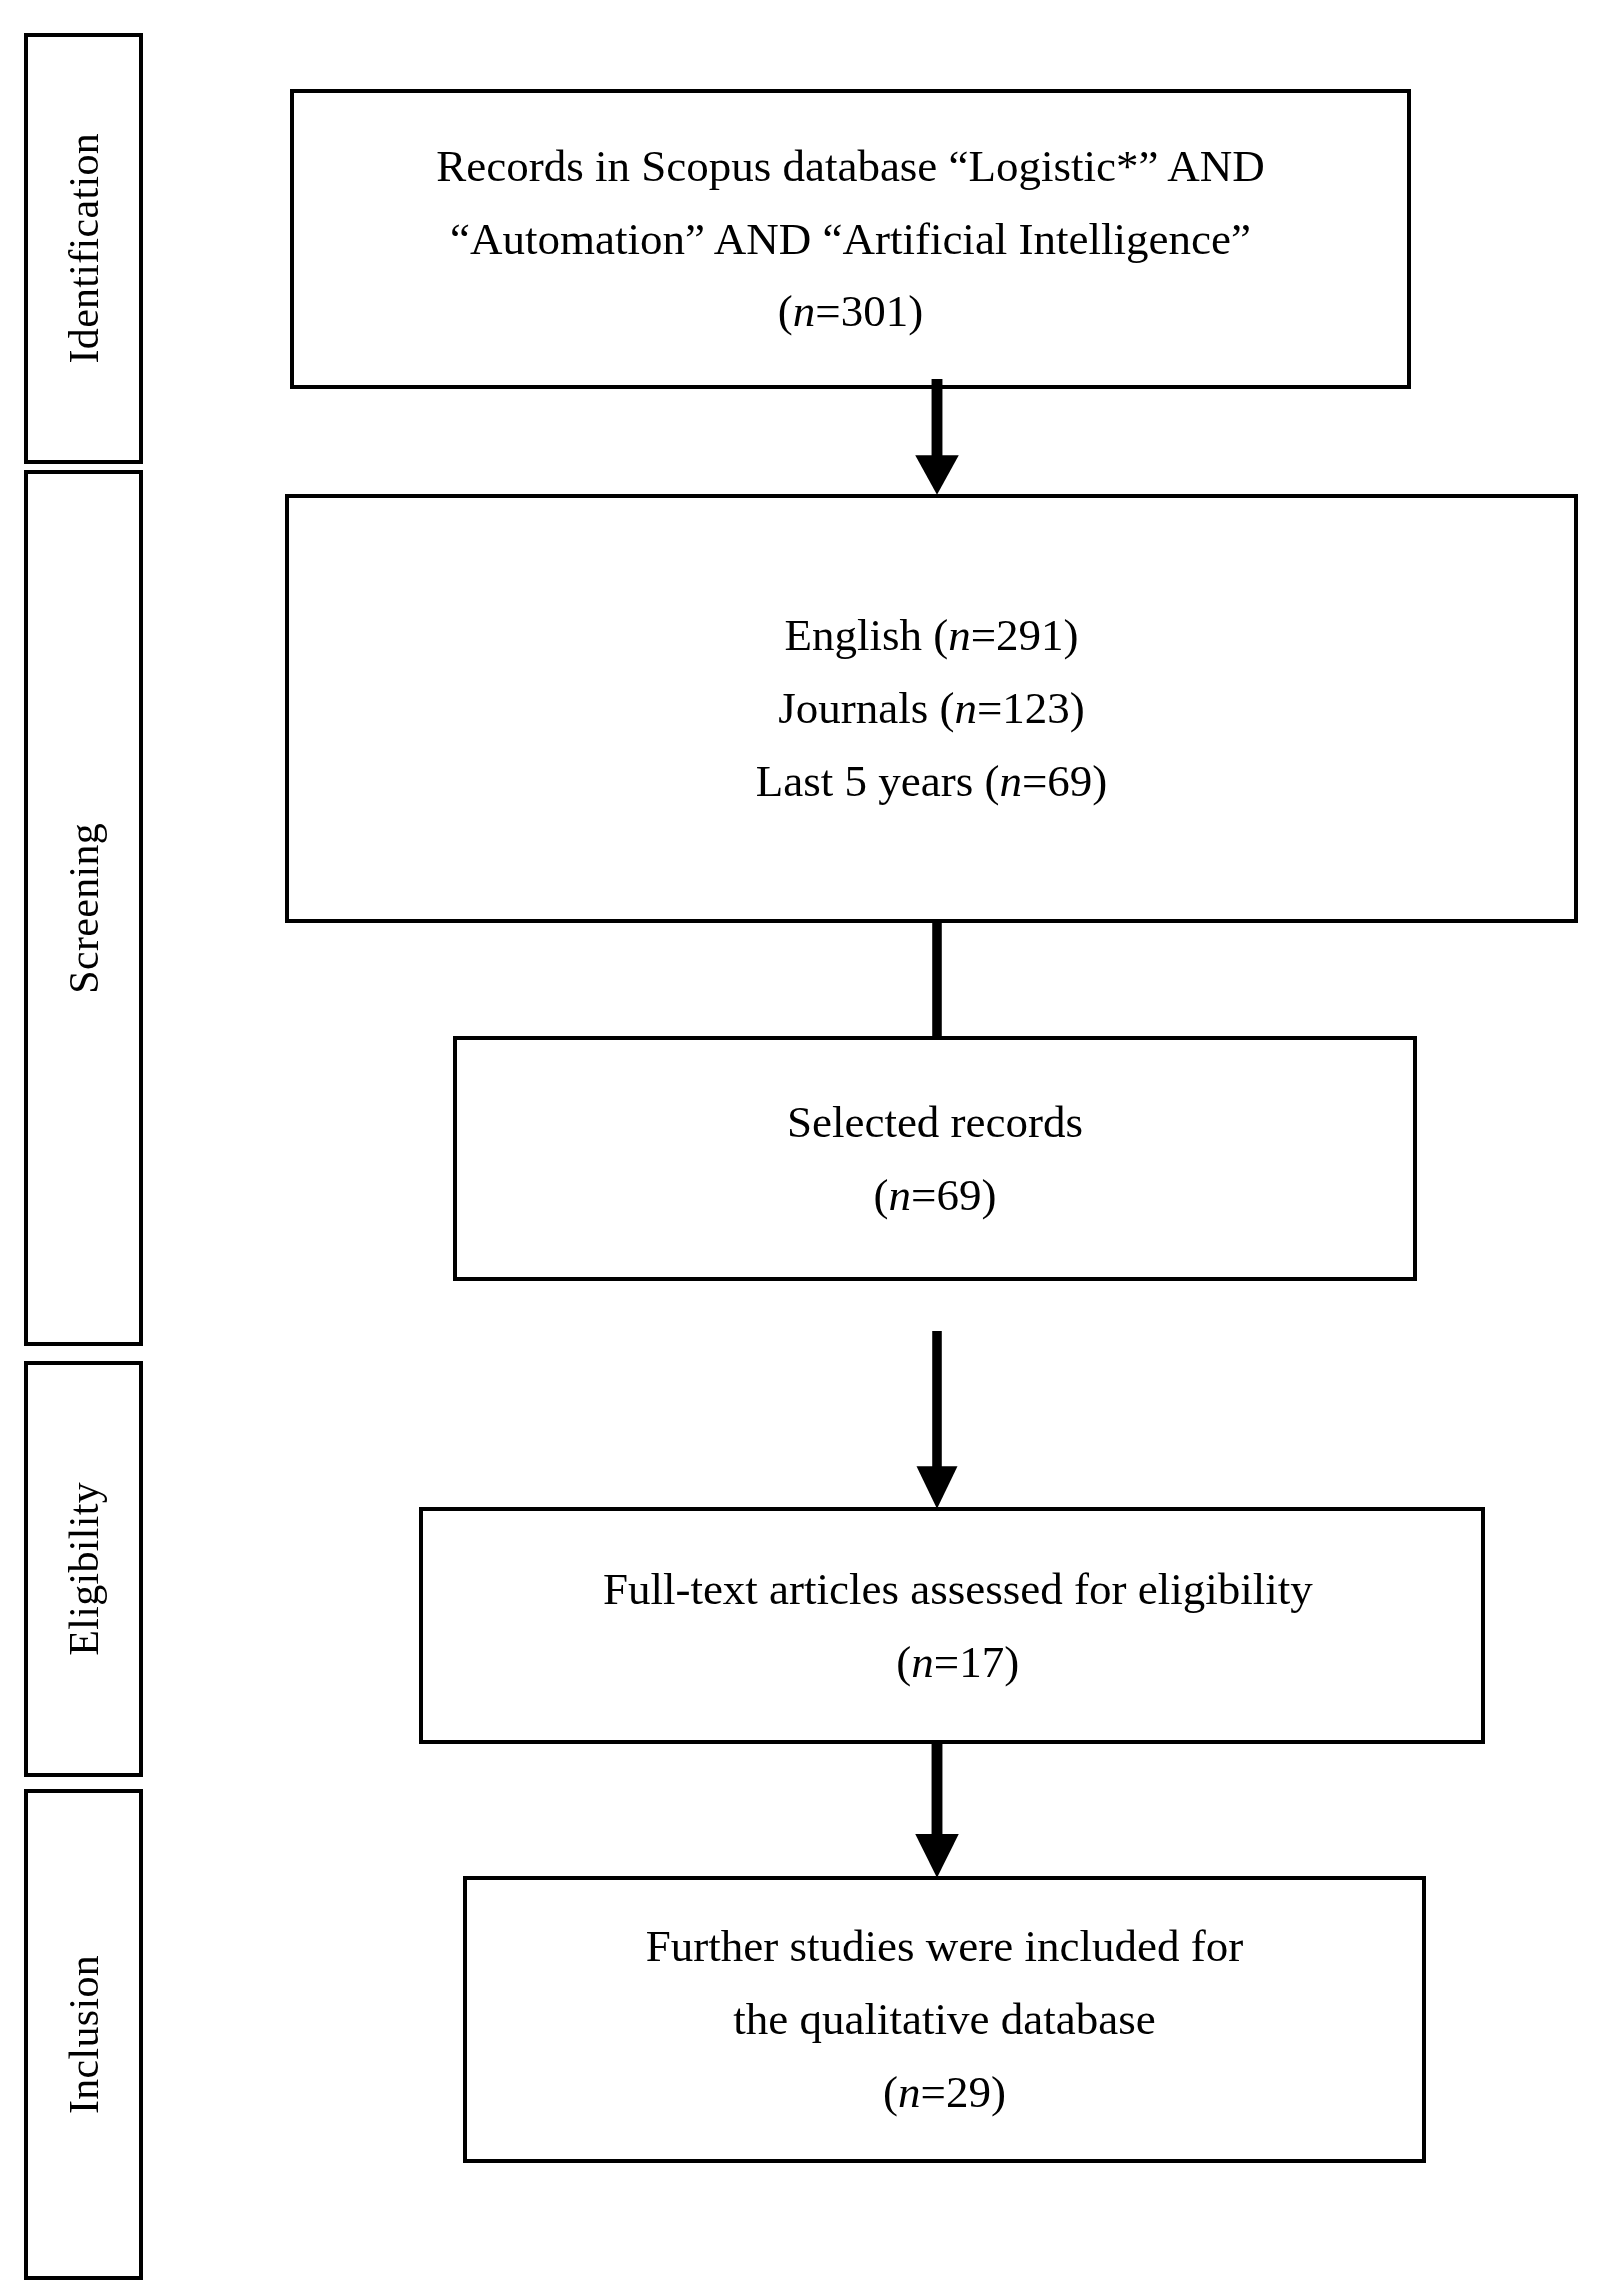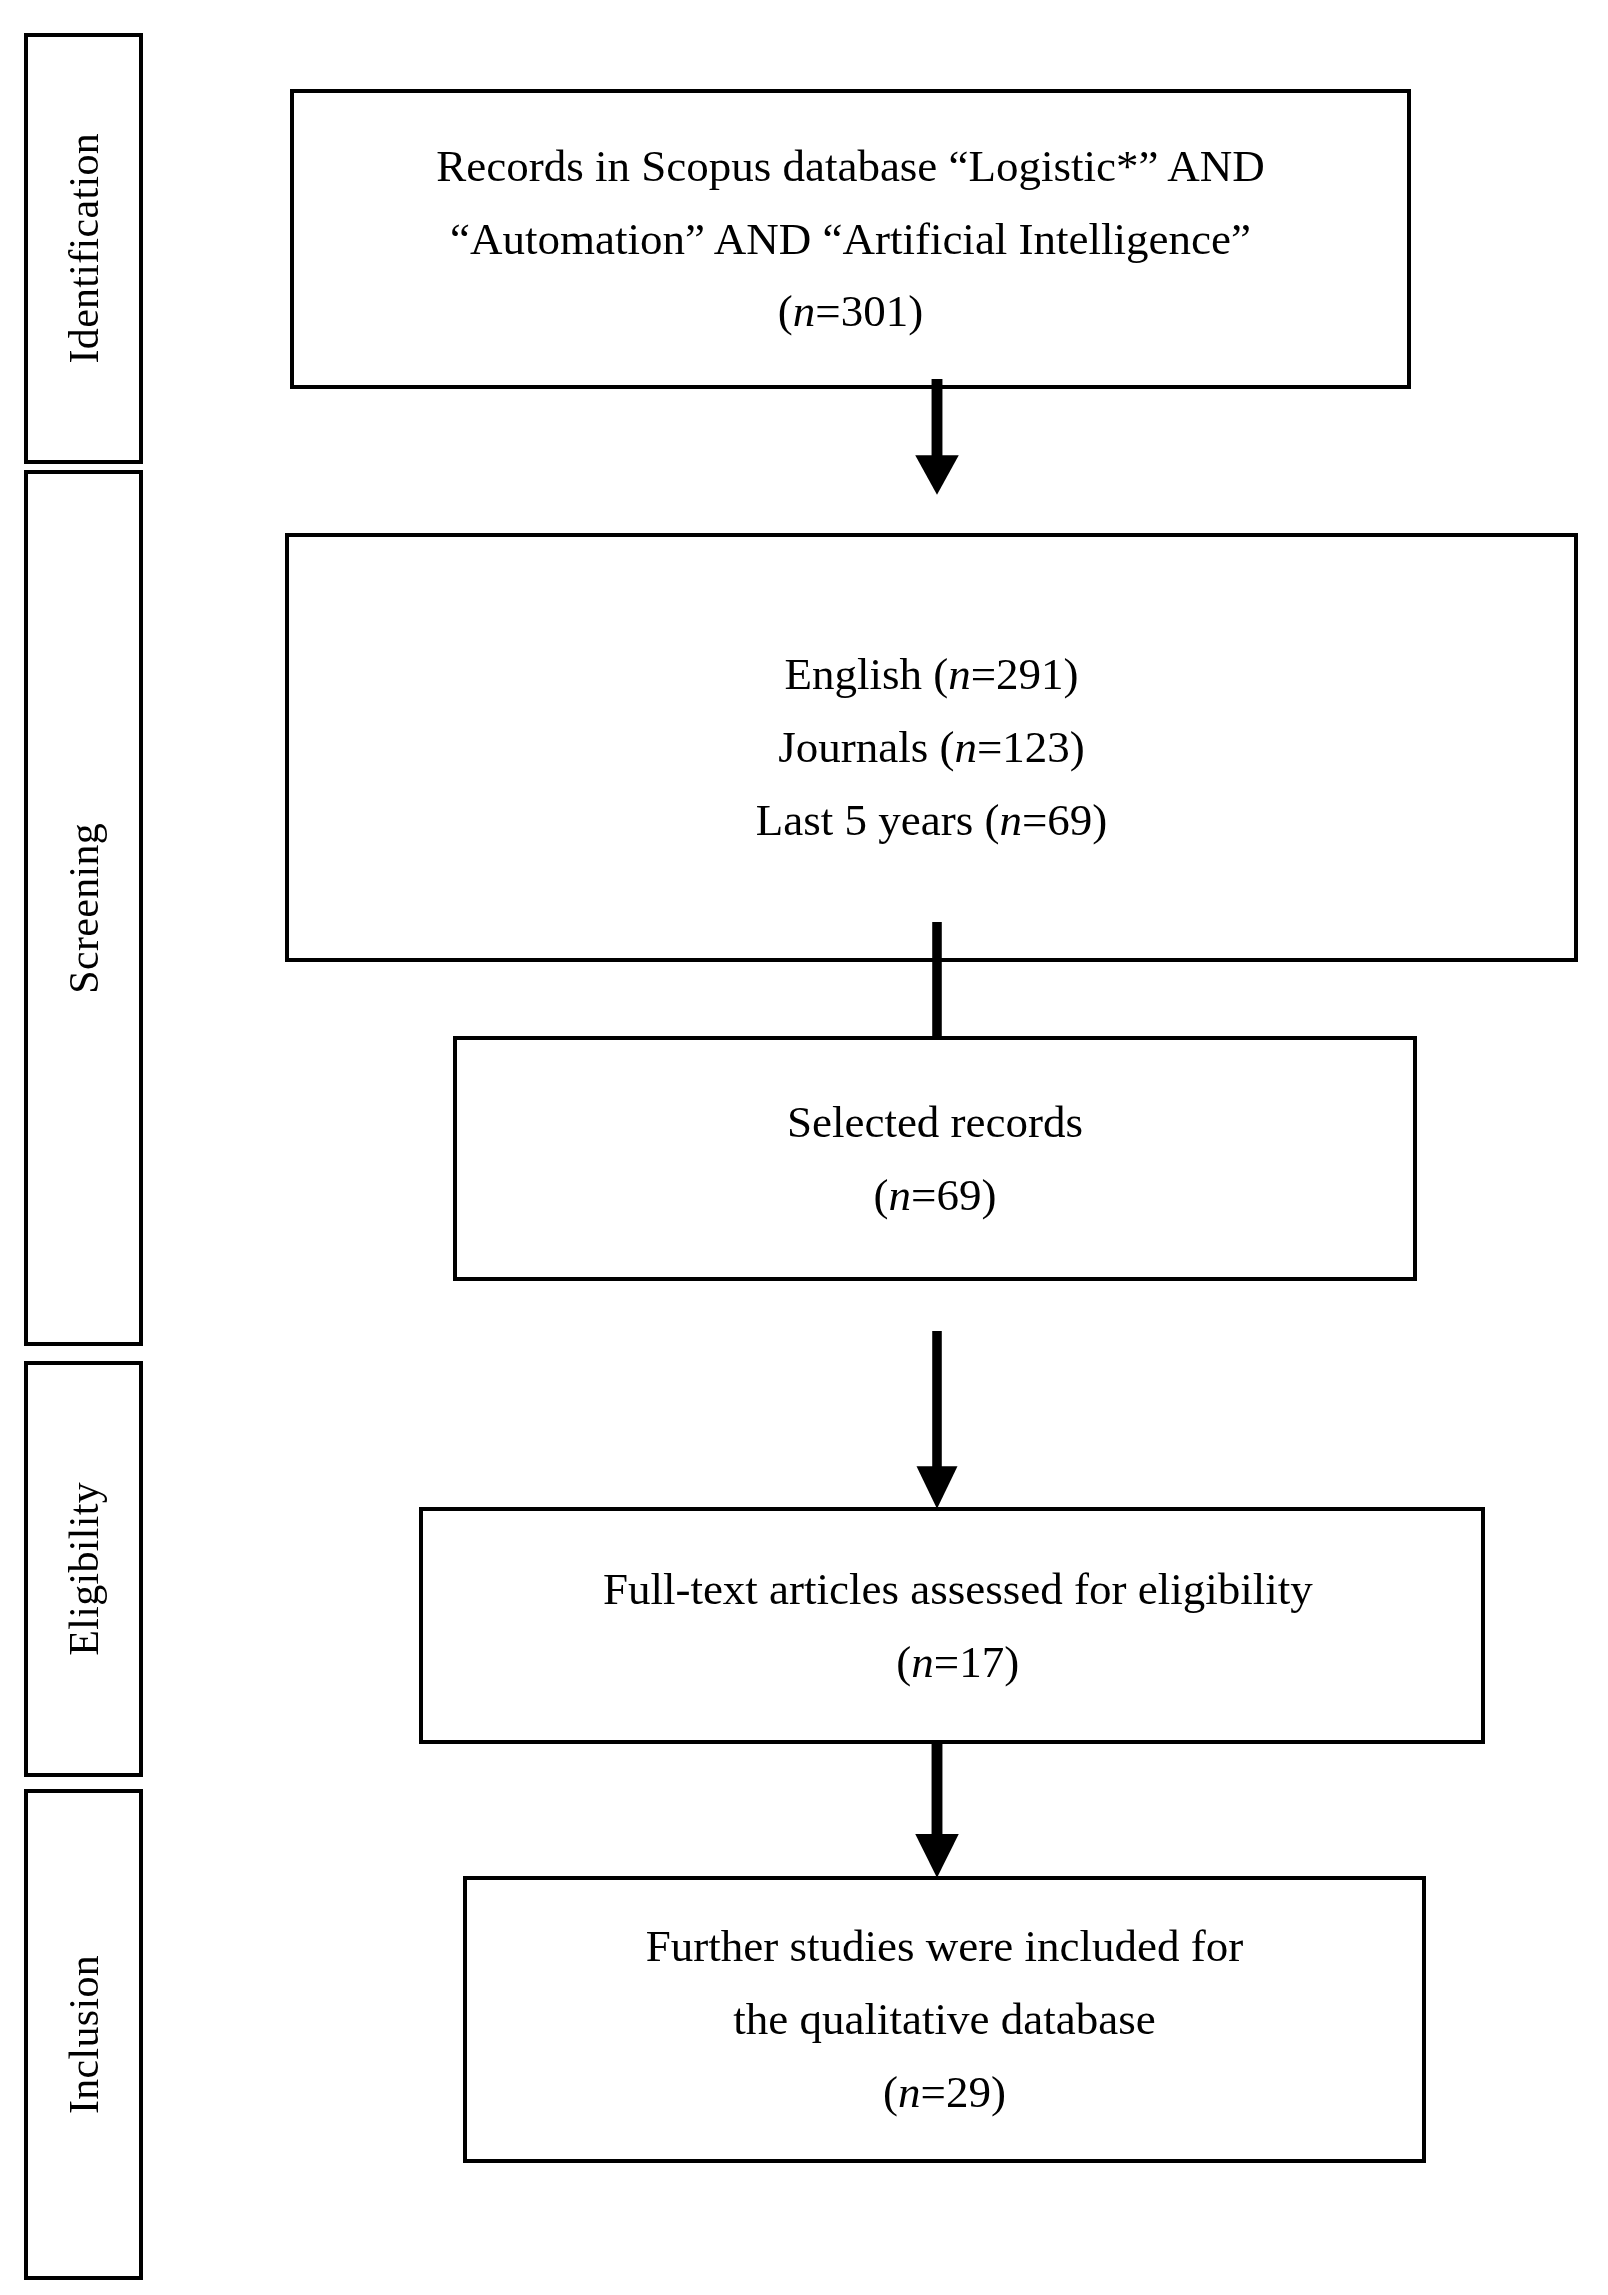--- a/index.html
+++ b/index.html
@@ -92,21 +92,21 @@
     <div class="flow-line">(<i>n</i>=301)</div>
   </div>
 
   <div class="arrow" style="left:911px; top:379px; width:52px; height:117px;">
     <svg width="52" height="117" viewBox="0 0 76 172" xmlns="http://www.w3.org/2000/svg">
       <rect x="30" y="0" width="16" height="118" fill="#000000"></rect>
       <polygon points="6,112 70,112 38,170" fill="#000000"></polygon>
     </svg>
   </div>
 
-  <div class="flow-box loose" style="left:285px; top:494px; width:1293px; height:429px;margin-top:39px;">
+  <div class="flow-box loose" style="left:285px; top:494px; width:1293px; height:429px;">
     <div class="flow-line">English (<i>n</i>=291)</div>
     <div class="flow-line">Journals (<i>n</i>=123)</div>
     <div class="flow-line">Last 5 years (<i>n</i>=69)</div>
   </div>
 
   <div class="arrow" style="left:911px; top:922px; width:52px; height:168px;">
     <svg width="52" height="168" viewBox="0 0 76 246" xmlns="http://www.w3.org/2000/svg">
       <rect x="31" y="0" width="14" height="190" fill="#000000"></rect>
       <polygon points="8,184 68,184 38,244" fill="#000000"></polygon>
     </svg>

